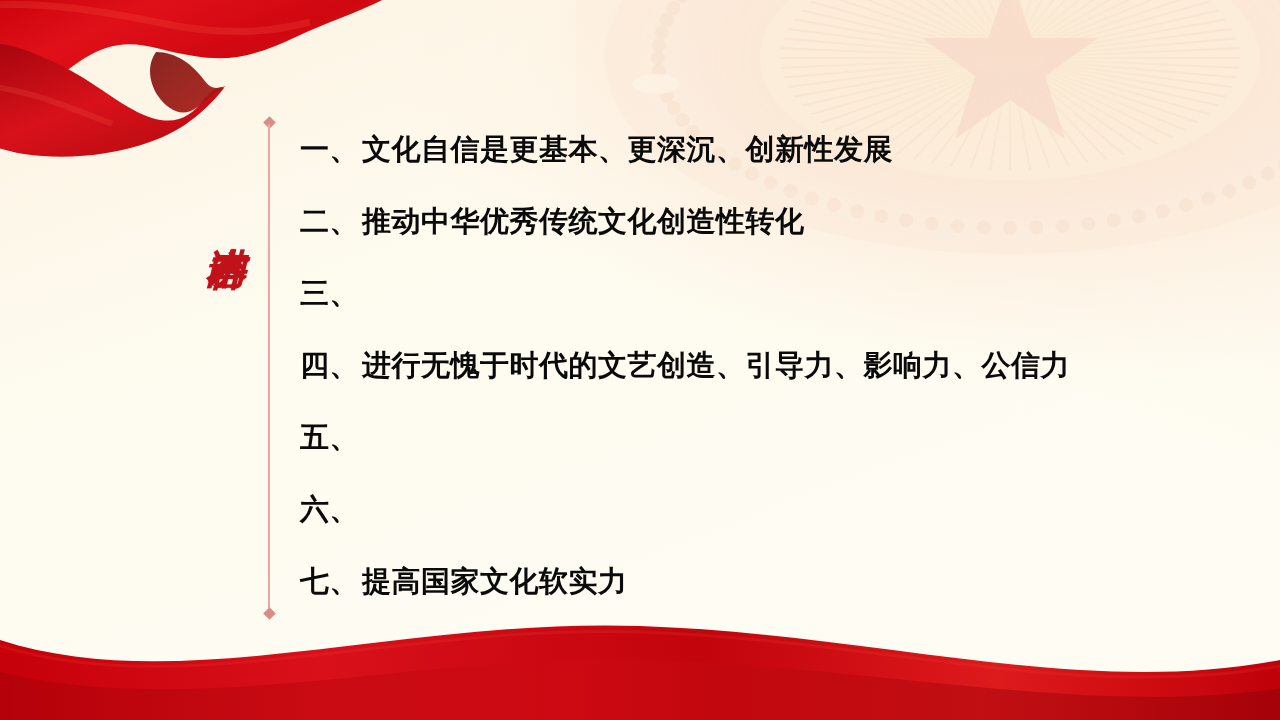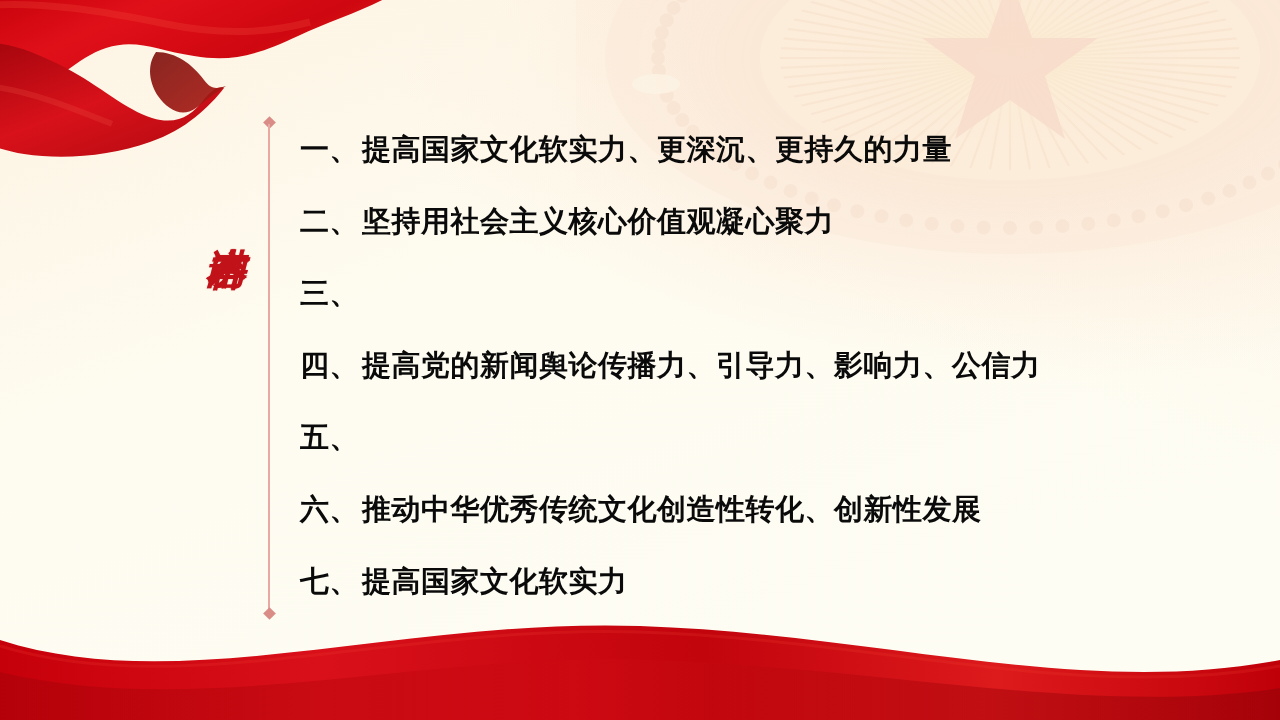--- a/index.html
+++ b/index.html
@@ -416,39 +416,38 @@
 
   <div class="divider">
     <span class="dia top"></span>
     <span class="line"></span>
     <span class="dia bottom"></span>
   </div>
 
   <div class="list">
     <div class="list-item">
       <span class="num">一、</span>
-      <span class="txt">提高国家文化软实力、更深沉、更持久的力量</span>
+      <span class="txt">文化自信是更基本、更深沉、创新性发展</span>
     </div>
     <div class="list-item">
       <span class="num">二、</span>
-      <span class="txt">坚持用社会主义核心价值观凝心聚力</span>
+      <span class="txt">推动中华优秀传统文化创造性转化</span>
     </div>
     <div class="list-item">
       <span class="num">三、</span>
     </div>
     <div class="list-item">
       <span class="num">四、</span>
-      <span class="txt">提高党的新闻舆论传播力、引导力、影响力、公信力</span>
+      <span class="txt">进行无愧于时代的文艺创造、引导力、影响力、公信力</span>
     </div>
     <div class="list-item">
       <span class="num">五、</span>
     </div>
     <div class="list-item">
       <span class="num">六、</span>
-      <span class="txt">推动中华优秀传统文化创造性转化、创新性发展</span>
     </div>
     <div class="list-item">
       <span class="num">七、</span>
       <span class="txt">提高国家文化软实力</span>
     </div>
   </div>
 
 </div>
 
 </body></html>

